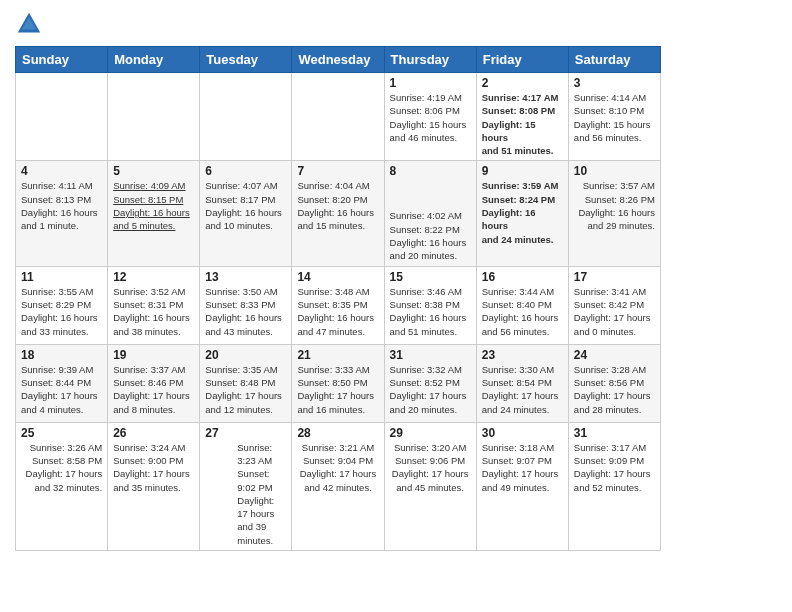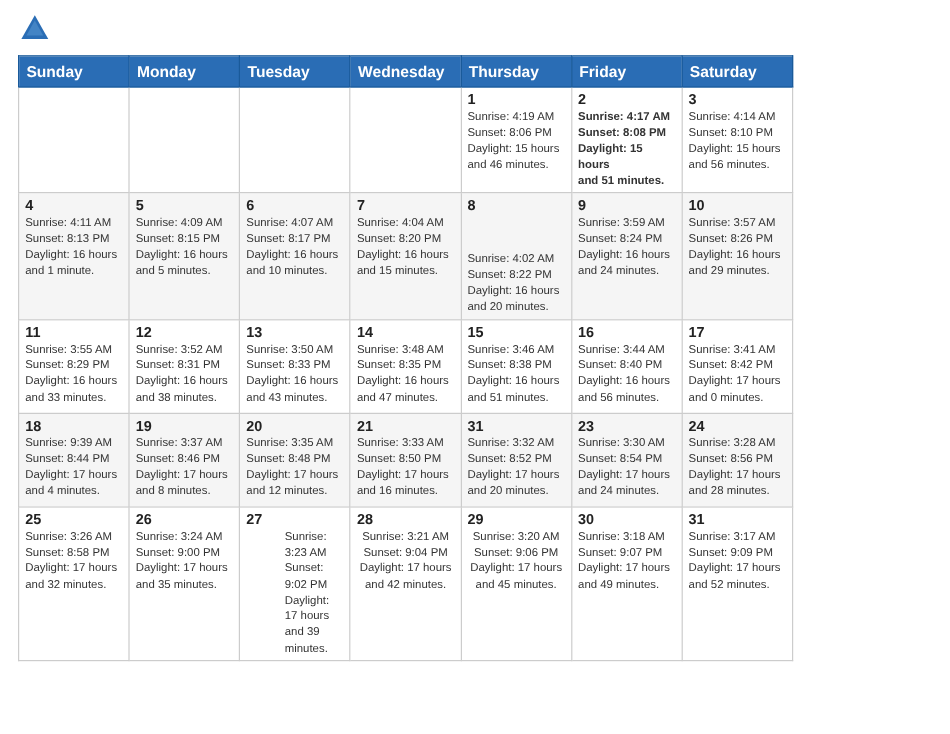--- a/index.html
+++ b/index.html
@@ -163,21 +163,21 @@
         <tr>
           <td>
             <span class="day-num">4</span>
             <div class="day-info" style="white-space: pre-line;">Sunrise: 4:11 AM
 Sunset: 8:13 PM
 Daylight: 16 hours
 and 1 minute.</div>
           </td>
           <td>
             <span class="day-num">5</span>
-            <div class="day-info" style="white-space: pre-line;">Sunrise: 4:09 AM
+            <div class="day-info" style="white-space: pre-line; text-decoration: underline;">Sunrise: 4:09 AM
 Sunset: 8:15 PM
 Daylight: 16 hours
 and 5 minutes.</div>
           </td>
           <td>
             <span class="day-num">6</span>
             <div class="day-info" style="white-space: pre-line;">Sunrise: 4:07 AM
 Sunset: 8:17 PM
 Daylight: 16 hours
 and 10 minutes.</div>
@@ -191,28 +191,28 @@
           </td>
           <td>
             <span class="day-num">8</span>
             <div class="day-info" style="white-space: pre-line; margin-top: 31px;">Sunrise: 4:02 AM
 Sunset: 8:22 PM
 Daylight: 16 hours
 and 20 minutes.</div>
           </td>
           <td>
             <span class="day-num">9</span>
-            <div class="day-info" style="white-space: pre-line;">Sunrise: 3:59 AM
+            <div class="day-info" style="white-space: pre-line; font-weight: bold;">Sunrise: 3:59 AM
 Sunset: 8:24 PM
 Daylight: 16 hours
 and 24 minutes.</div>
           </td>
           <td>
             <span class="day-num">10</span>
-            <div class="day-info" style="white-space: pre-line;">Sunrise: 3:57 AM
+            <div class="day-info" style="white-space: pre-line; text-align: right;">Sunrise: 3:57 AM
 Sunset: 8:26 PM
 Daylight: 16 hours
 and 29 minutes.</div>
           </td>
         </tr>
         <tr>
           <td>
             <span class="day-num">11</span>
             <div class="day-info" style="white-space: pre-line;">Sunrise: 3:55 AM
 Sunset: 8:29 PM
@@ -309,21 +309,21 @@
             <span class="day-num">24</span>
             <div class="day-info" style="white-space: pre-line;">Sunrise: 3:28 AM
 Sunset: 8:56 PM
 Daylight: 17 hours
 and 28 minutes.</div>
           </td>
         </tr>
         <tr>
           <td>
             <span class="day-num">25</span>
-            <div class="day-info" style="white-space: pre-line;">Sunrise: 3:26 AM
+            <div class="day-info" style="white-space: pre-line; text-align: right;">Sunrise: 3:26 AM
 Sunset: 8:58 PM
 Daylight: 17 hours
 and 32 minutes.</div>
           </td>
           <td>
             <span class="day-num">26</span>
             <div class="day-info" style="white-space: pre-line;">Sunrise: 3:24 AM
 Sunset: 9:00 PM
 Daylight: 17 hours
 and 35 minutes.</div>

